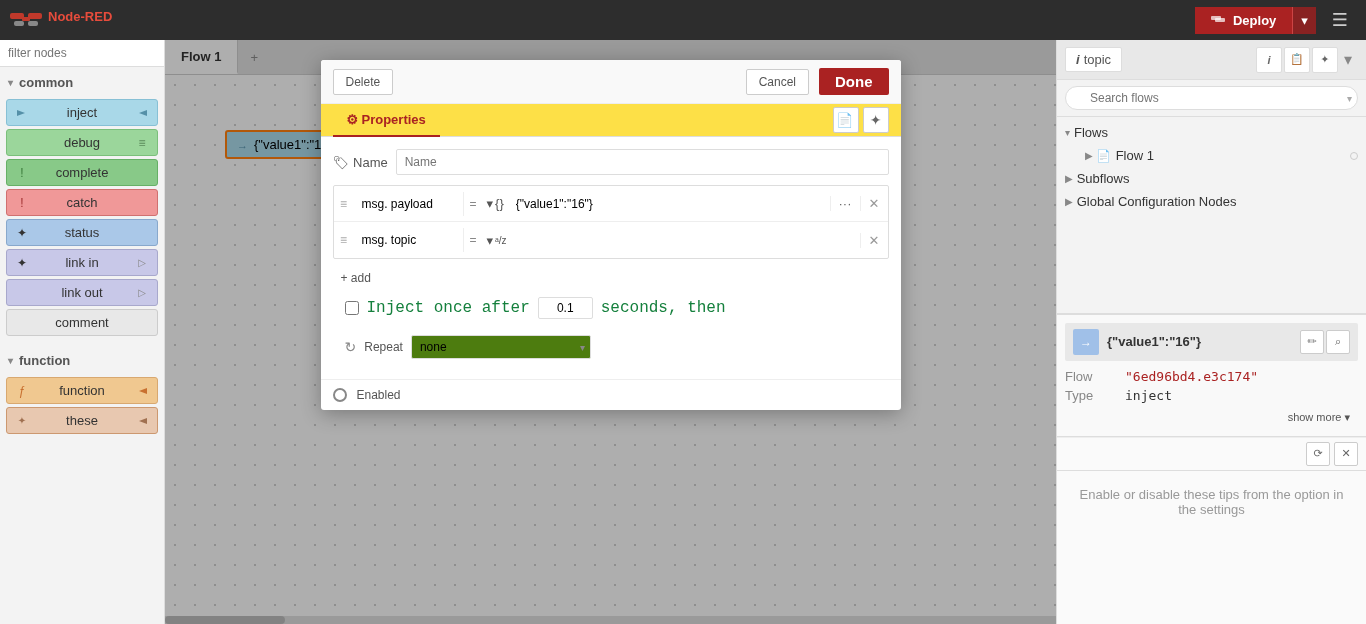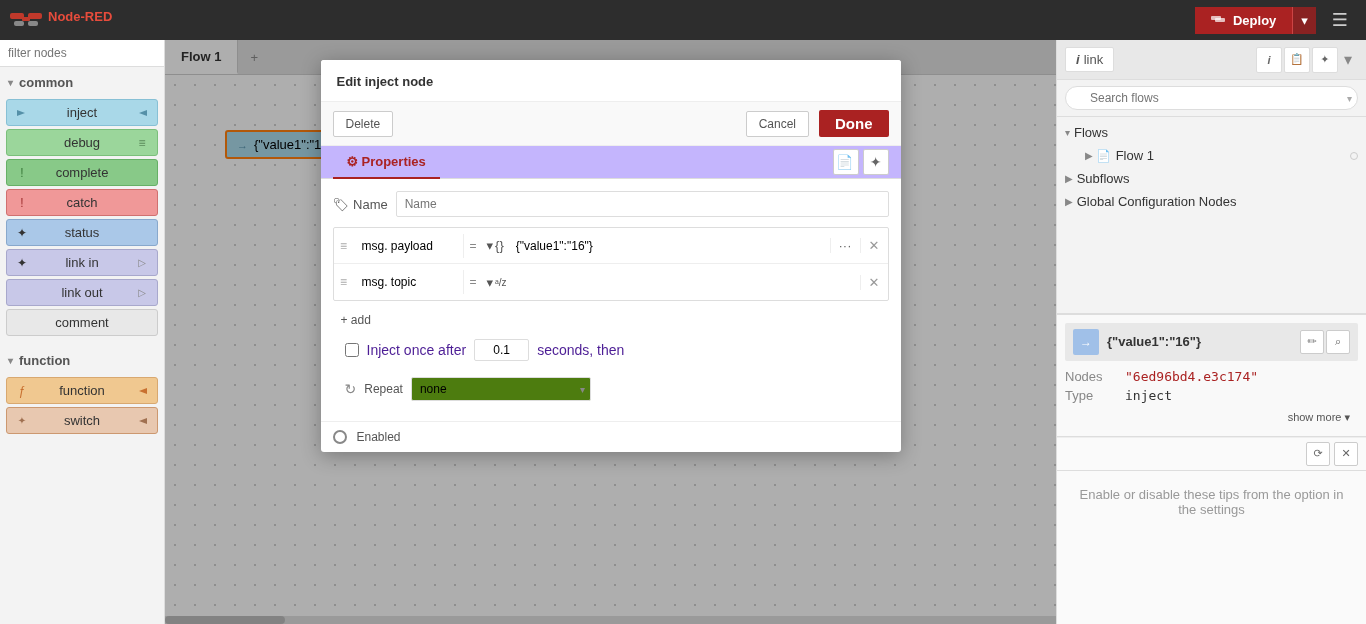--- a/index.html
+++ b/index.html
@@ -120,21 +120,21 @@
     }
     .modal-btn-cancel {
       background: #fff; border: 1px solid #ccc; padding: 5px 12px;
       cursor: pointer; border-radius: 2px; font-size: 12px; color: #555; margin-right: 6px;
     }
     .modal-btn-done {
       background: #aa2222; color: #fff; border: none; padding: 5px 16px;
       cursor: pointer; border-radius: 2px; font-size: 15px; font-weight: 600;
     }
     .modal-tabs {
-      display: flex; border-bottom: 1px solid #ddd; background: #c4b5fd;
+      display: flex; border-bottom: 1px solid #ddd; background: #fde047;
       padding: 0 12px;
     }
     .modal-tab {
       padding: 8px 14px; cursor: pointer; font-size: 12px; color: #555;
       border-bottom: 2px solid transparent; margin-bottom: -1px;
     }
     .modal-tab.active { border-bottom: 2px solid #aa2222; color: #aa2222; font-weight: 600; }
     .modal-tab-icons { display: flex; gap: 4px; margin-left: auto; align-items: center; }
     .modal-tab-icon {
       width: 26px; height: 26px; border: 1px solid #ccc; background: #fff;
@@ -176,21 +176,21 @@
       width: 28px; display: flex; align-items: center; justify-content: center;
       cursor: pointer; color: #999; border-left: 1px solid #eee;
     }
     .add-row { padding: 4px 8px; }
     .add-btn {
       background: none; border: none; cursor: pointer; color: #555;
       font-size: 12px; display: flex; align-items: center; gap: 4px;
     }
     .inject-options { padding: 8px 12px; display: flex; align-items: center; gap: 8px; }
     .inject-checkbox { width: 14px; height: 14px; }
-    .inject-label { font-size: 14px; color: #4c1d95; }
+    .inject-label { font-size: 16px; color: #15803d; font-family: Liberation Mono, monospace; }
     .inject-seconds-input {
       width: 55px; padding: 3px 6px; border: 1px solid #ddd; border-radius: 2px;
       font-size: 12px; text-align: center;
     }
     .repeat-row { padding: 8px 12px; display: flex; align-items: center; gap: 8px; }
     .repeat-icon { color: #888; font-size: 14px; }
     .repeat-label { font-size: 12px; color: #555; }
     .repeat-select {
       width: 180px; padding: 4px 8px; border: 1px solid #ddd; border-radius: 2px;
       font-size: 12px; background: #4d7c0f; appearance: none; cursor: pointer;
@@ -419,21 +419,21 @@
           <span class="node-item-icon-left" style="font-size:12px;color:#c87030;">ƒ</span>
           <span>function</span>
           <span class="node-item-icon-right">
             <svg width="10" height="10">
                 <polygon points="10,2 2,5 10,8" fill="#c87030"></polygon>
               </svg>
           </span>
         </div>
         <div class="node-item node-switch">
           <span class="node-item-icon-left" style="font-size:10px;color:#a07050;">✦</span>
-          <span>switch</span>
+          <span>these</span>
           <span class="node-item-icon-right">
             <svg width="10" height="10">
                 <polygon points="10,2 2,5 10,8" fill="#a07050"></polygon>
               </svg>
           </span>
         </div>
       </div>
     </div>
   </div>
 
@@ -455,23 +455,20 @@
       </div>
     </div>
 
     <div class="canvas-hscroll">
       <div class="canvas-hscroll-thumb"></div>
     </div>
 
     <div class="modal-overlay">
       <div class="modal">
 
-        <div class="modal-header">
-          <span>Edit inject node</span>
-        </div>
 
         <div class="modal-toolbar">
           <button class="modal-btn-delete">Delete</button>
           <div style="display:flex; align-items:center; gap:4px;">
             <button class="modal-btn-cancel">Cancel</button>
             <button class="modal-btn-done">Done</button>
           </div>
         </div>
 
         <div class="modal-tabs">
@@ -555,21 +552,21 @@
       </div>
     </div>
   </div>
 
   <div class="right-panel">
 
     <div class="right-panel-header">
       <div class="right-panel-tabs">
         <div class="right-panel-tab active">
           <span style="font-weight:bold;font-style:italic;">i</span>
-          <span>link</span>
+          <span>topic</span>
         </div>
       </div>
       <div class="right-panel-tab-icons">
         <div class="right-panel-tab-icon" style="font-style:italic;font-weight:bold;">i</div>
         <div class="right-panel-tab-icon">📋</div>
         <div class="right-panel-tab-icon">✦</div>
       </div>
       <div class="right-panel-expand">▾</div>
     </div>
 
@@ -608,21 +605,21 @@
       <div class="node-info-header">
         <div class="node-info-icon">→</div>
         <span class="node-info-title">{"value1":"16"}</span>
         <div class="node-info-actions">
           <div class="node-info-action">✏</div>
           <div class="node-info-action">⌕</div>
         </div>
       </div>
       <div class="node-info-table">
         <div class="node-info-row">
-          <span class="node-info-key">Nodes</span>
+          <span class="node-info-key">Flow</span>
           <span class="node-info-val">"6ed96bd4.e3c174"</span>
         </div>
         <div class="node-info-row">
           <span class="node-info-key">Type</span>
           <span class="node-info-val" style="color:#333;">inject</span>
         </div>
       </div>
       <div class="show-more">show more ▾</div>
     </div>
 

